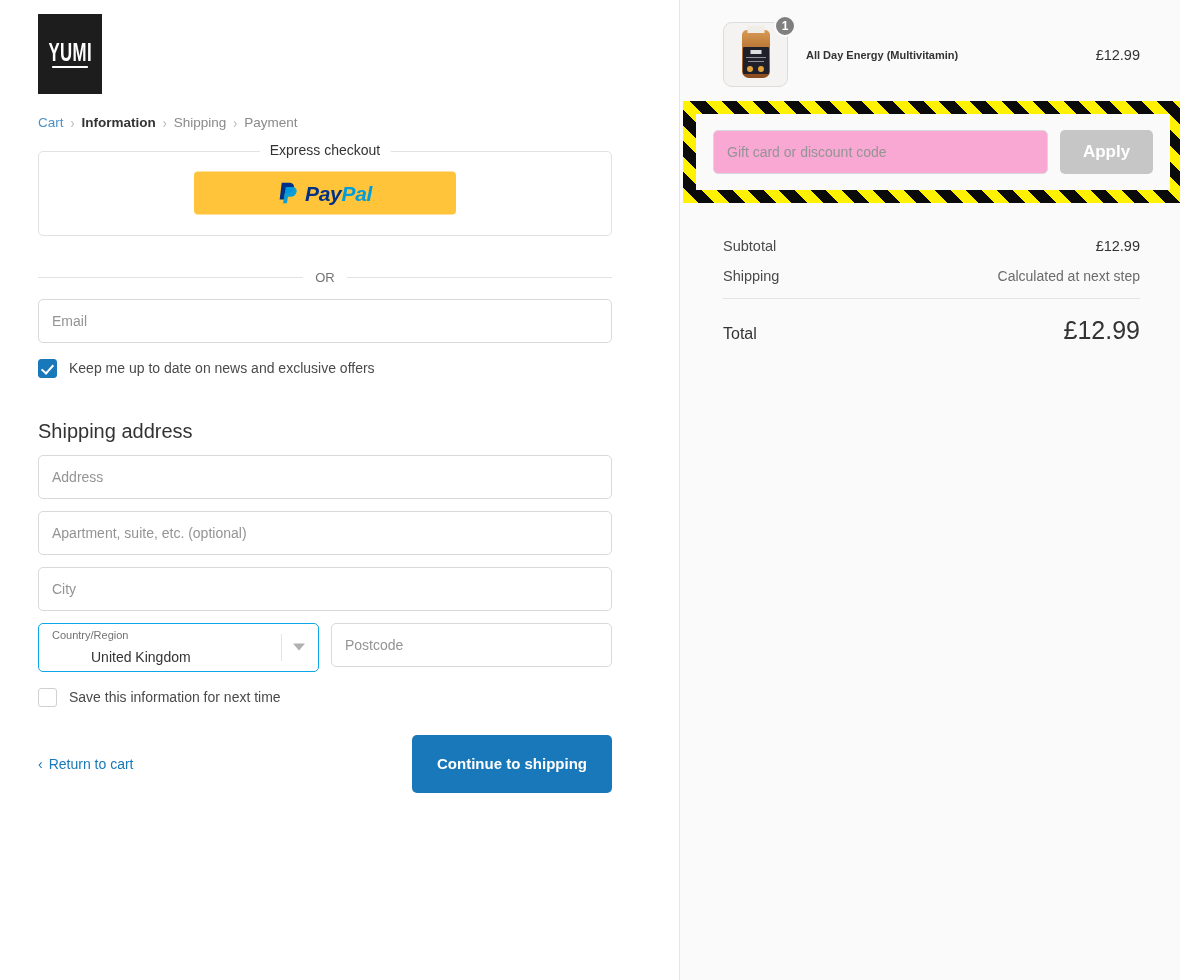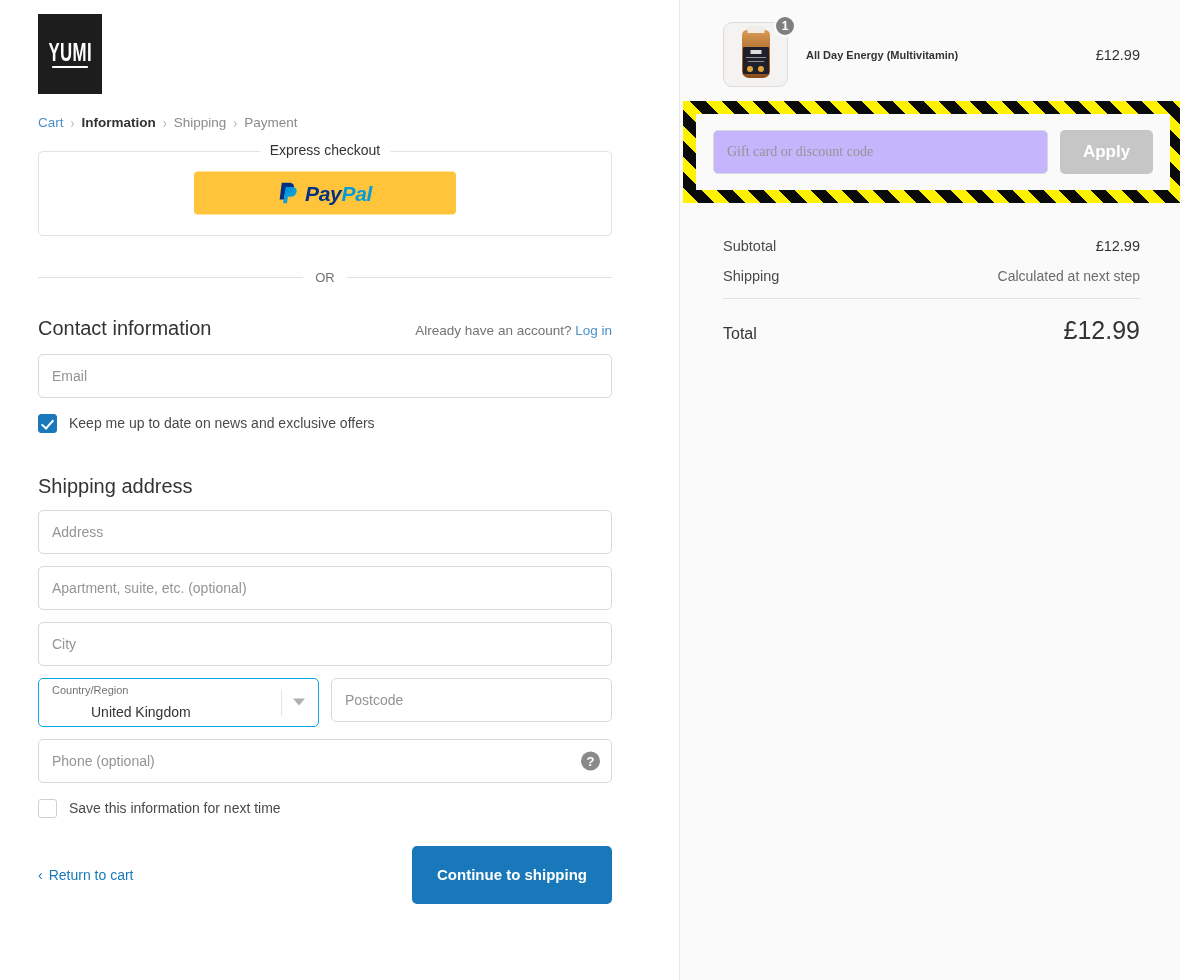--- a/index.html
+++ b/index.html
@@ -405,26 +405,26 @@
     padding: 16px 17px;
     display: flex;
     gap: 12px;
     align-items: center;
   }
   .discount-input {
     flex: 1;
     height: 44px;
     border: 1px solid #d9d9d9;
     border-radius: 5px;
-    background: #c4b5fd;
+    background: #f9a8d4;
     padding: 0 13px;
     font-size: 14px;
     color: #333333;
     outline: none;
-    font-family: Liberation Serif, serif;
+    font-family: Liberation Sans, sans-serif;
   }
   .discount-input::placeholder { color: #949494; }
   .apply-btn {
     width: 93px; height: 44px;
     background: #C6C6C6;
     color: #ffffff;
     border: none;
     border-radius: 5px;
     font-size: 17px;
     font-weight: 700;
@@ -487,27 +487,20 @@
           </span>
         </button>
       </div>
 
       <div class="or-row">
         <div class="or-line"></div>
         <div class="or-text">OR</div>
         <div class="or-line"></div>
       </div>
 
-      <div class="sect-head">
-        <div class="sect-title">Contact information</div>
-        <div class="sect-aside">
-          <span>Already have an account?</span>
-          <a href="#">Log in</a>
-        </div>
-      </div>
 
       <div class="mt14">
         <input class="field" type="text" placeholder="Email" style="">
       </div>
 
       <div class="chk-row">
         <div class="chk checked"></div>
         <div class="chk-label">Keep me up to date on news and exclusive offers</div>
       </div>
 
@@ -531,26 +524,20 @@
       <div class="field-row">
         <div class="select-wrap">
           <div class="sel-label">Country/Region</div>
           <div class="sel-value">United Kingdom</div>
           <div class="sel-div"></div>
           <div class="sel-arrow"></div>
         </div>
         <input class="field" type="text" placeholder="Postcode" style="">
       </div>
 
-      <div class="field-row">
-        <div class="phone-wrap">
-          <input class="field" type="text" placeholder="Phone (optional)" style="">
-          <div class="help-icon">?</div>
-        </div>
-      </div>
 
       <div class="chk-row">
         <div class="chk"></div>
         <div class="chk-label">Save this information for next time</div>
       </div>
 
       <div class="footer-row">
         <a class="return-link" href="#">
           <span class="return-chev">‹</span>
           <span>Return to cart</span>

